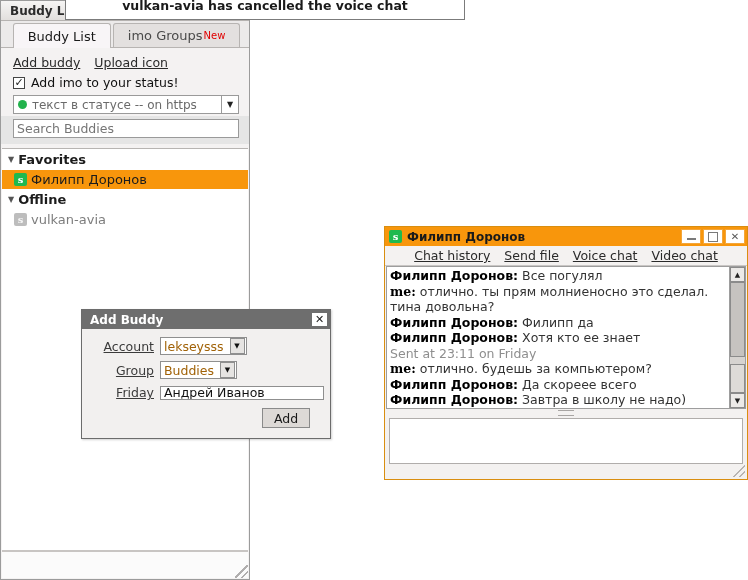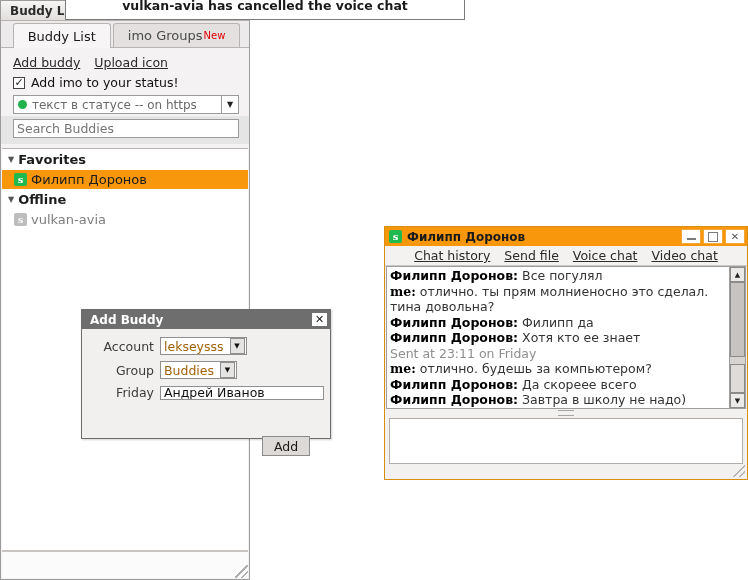--- a/index.html
+++ b/index.html
@@ -184,21 +184,21 @@
     display: flex; align-items: center; justify-content: center;
     font-size: 11px; font-weight: bold; color: #1a1a1a;
     line-height: 1;
   }
   .dlg-body { padding: 8px 10px 0 6px; }
   .frow {
     display: flex; align-items: center; margin-bottom: 6px;
   }
   .flabel {
     width: 66px; text-align: right; padding-right: 6px;
-    font-size: 12.5px; color: #3b3b3b; flex: none;
+    font-size: 12.5px; color: #3b3b3b; flex: none; text-decoration: underline;
   }
   .fcombo {
     display: flex; align-items: center;
     height: 18px; box-sizing: border-box;
     border: 1px solid #8f8f8f; background: #fff;
   }
   .fcombo .val {
     font-size: 12.5px; color: #a16207; padding: 0 4px 0 3px;
     white-space: nowrap;
   }
@@ -214,21 +214,21 @@
     border: 1px solid #8f8f8f; background: #fff;
     font-family: inherit; font-size: 12.5px; color: #111;
     padding: 0 3px; outline: none;
   }
   .dlg-btnrow { display: flex; justify-content: flex-end; padding: 2px 10px 0 0; }
   .btn {
     min-width: 48px; height: 20px;
     background: #ddd9d6; border: 1px solid #8a8a8a;
     box-sizing: border-box;
     font-family: inherit; font-size: 12.5px; color: #1a1a1a;
-    display: flex; align-items: center; justify-content: center; margin-top: 28px;
+    display: flex; align-items: center; justify-content: center;
   }
 
   
   .chat-win {
     position: absolute; left: 384px; top: 226px; width: 364px; height: 254px;
     background: #f3f1f0;
     border: 1px solid #d98e10;
     box-sizing: border-box;
   }
   .chat-titlebar {

